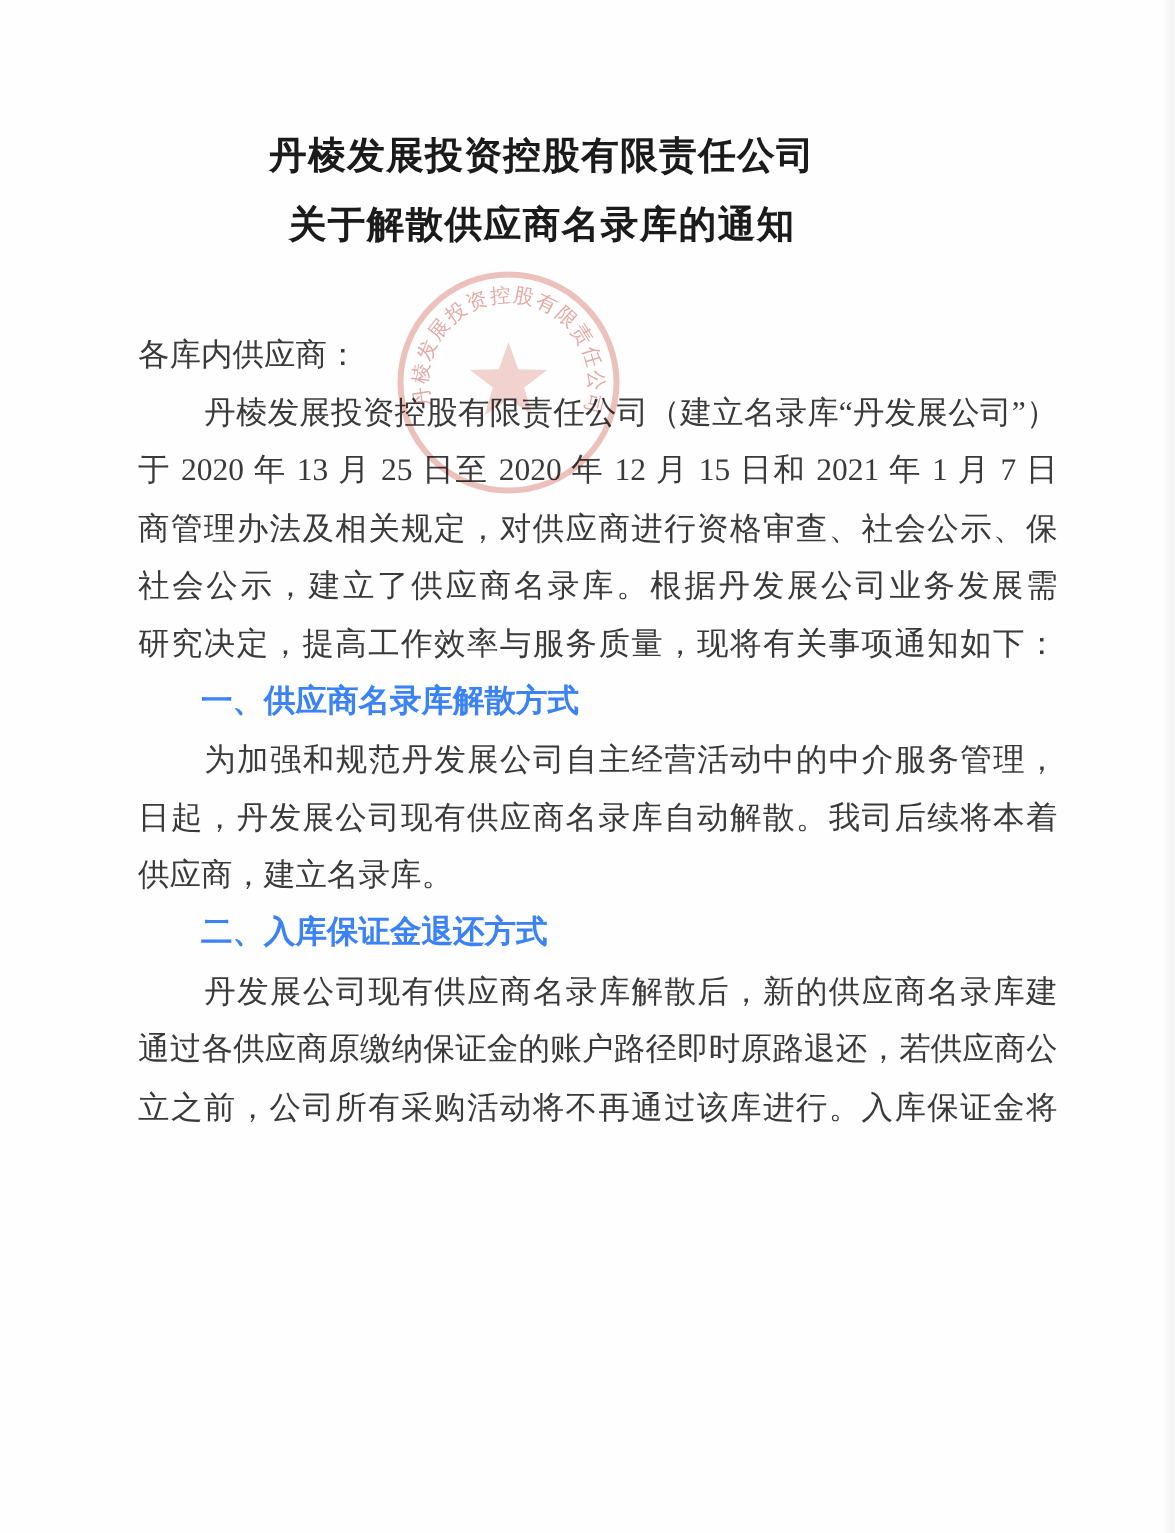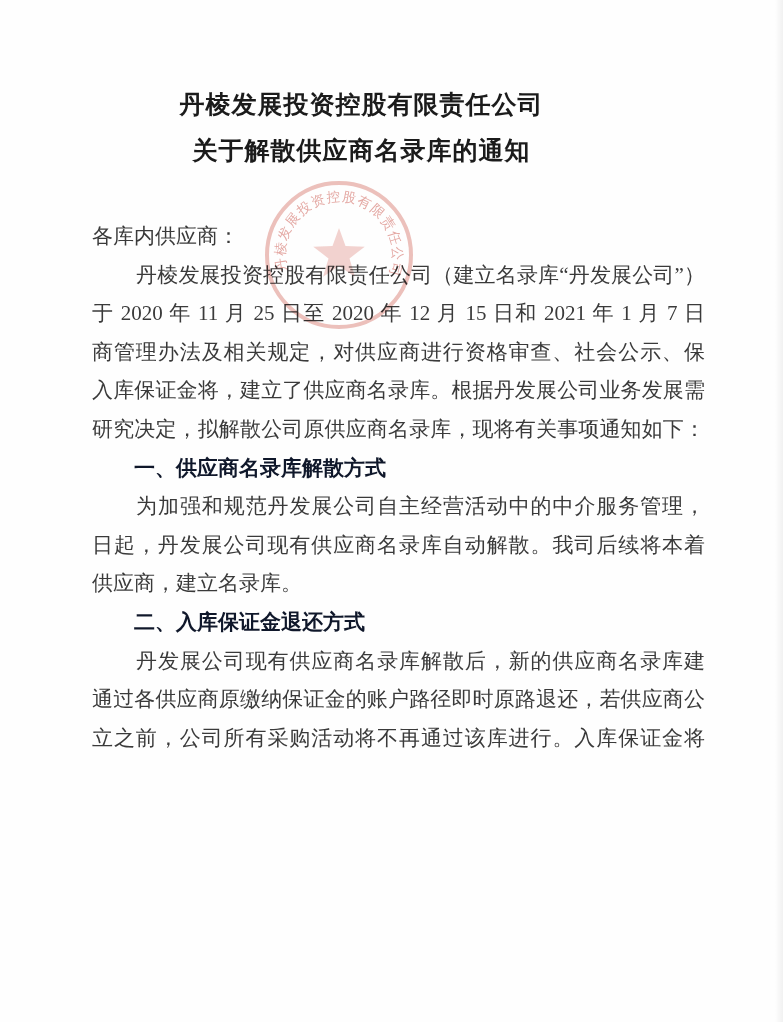--- a/index.html
+++ b/index.html
@@ -50,21 +50,21 @@
   .j{
     text-align:justify;
     text-align-last:justify;
     text-justify:inter-character;
   }
   .s{ text-align:left; }
   .ind{ text-indent:2.1em; }
   .h{
     font-family:"Liberation Sans","DejaVu Sans",sans-serif;
     font-weight:700;
-    color:#0f172a;
+    color:#3b82f6;
     text-indent:2em;
     text-align:left;
   }
   
   .seal{
     position:absolute;left:261px;top:177px;width:156px;height:156px;
     mix-blend-mode:multiply;
     pointer-events:none;
     opacity:0.85;
   }
@@ -76,24 +76,24 @@
 <div class="page">
 
   <header class="doc-title">
     <div class="title-line">丹棱发展投资控股有限责任公司</div>
     <div class="title-line">关于解散供应商名录库的通知</div>
   </header>
 
   <main class="doc-body">
     <p class="bl s">各库内供应商：</p>
     <p class="bl j ind">丹棱发展投资控股有限责任公司（建立名录库“丹发展公司”）</p>
-    <p class="bl j">于 2020 年 11 月 25 日至 2020 年 12 月 15 日和 2021 年 1 月 7 日</p>
+    <p class="bl j">于 2020 年 13 月 25 日至 2020 年 12 月 15 日和 2021 年 1 月 7 日</p>
     <p class="bl j">商管理办法及相关规定，对供应商进行资格审查、社会公示、保</p>
-    <p class="bl j">入库保证金将，建立了供应商名录库。根据丹发展公司业务发展需</p>
-    <p class="bl j">研究决定，拟解散公司原供应商名录库，现将有关事项通知如下：</p>
+    <p class="bl j">社会公示，建立了供应商名录库。根据丹发展公司业务发展需</p>
+    <p class="bl j">研究决定，提高工作效率与服务质量，现将有关事项通知如下：</p>
     <p class="bl h">一、供应商名录库解散方式</p>
     <p class="bl j ind">为加强和规范丹发展公司自主经营活动中的中介服务管理，</p>
     <p class="bl j">日起，丹发展公司现有供应商名录库自动解散。我司后续将本着</p>
     <p class="bl s">供应商，建立名录库。</p>
     <p class="bl h">二、入库保证金退还方式</p>
     <p class="bl j ind">丹发展公司现有供应商名录库解散后，新的供应商名录库建</p>
     <p class="bl j">通过各供应商原缴纳保证金的账户路径即时原路退还，若供应商公</p>
     <p class="bl j">立之前，公司所有采购活动将不再通过该库进行。入库保证金将</p>
   </main>
 

